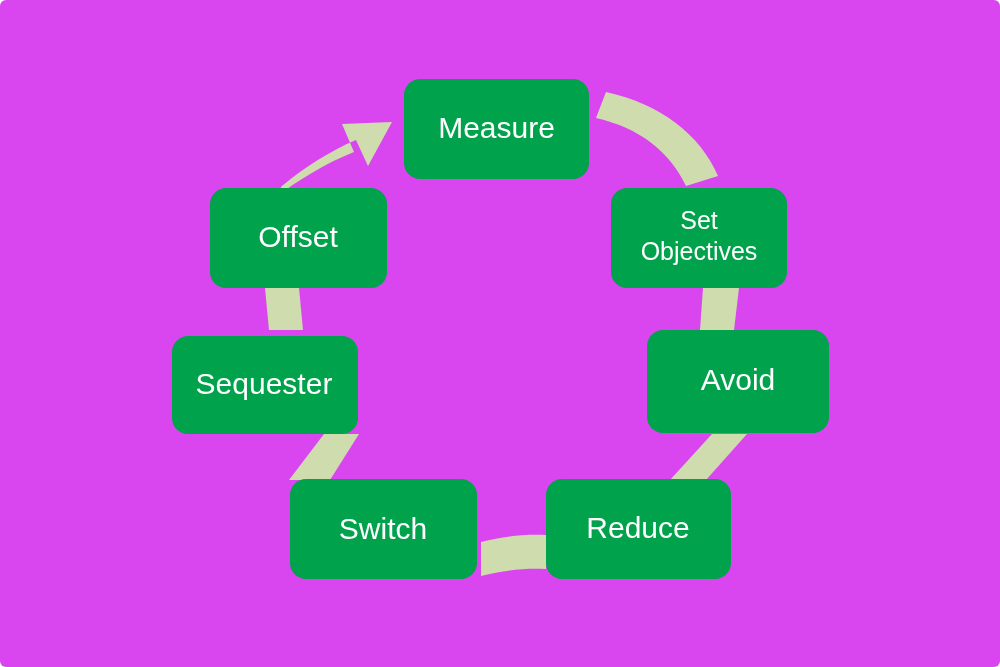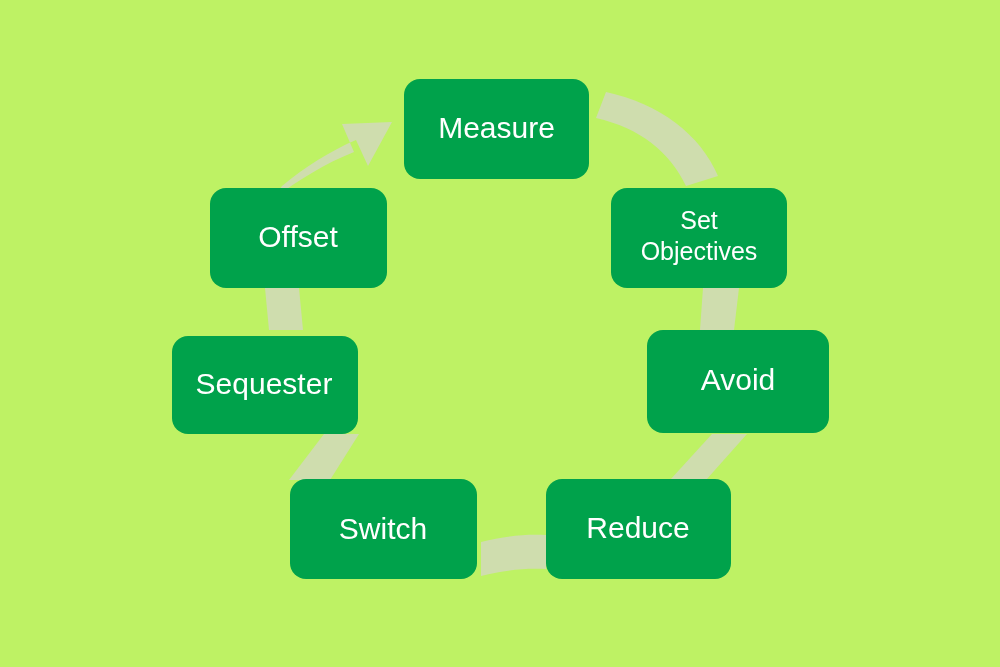--- a/index.html
+++ b/index.html
@@ -31,21 +31,21 @@
   .node-label {
     fill: #ffffff;
     font-family: "Liberation Sans", sans-serif;
     text-anchor: middle;
     dominant-baseline: middle;
   }
 </style>
 </head>
 <body>
 
-<div id="canvas" style="background: #bef264;">
+<div id="canvas" style="background: #d946ef; border-radius: 6px;">
 
   <svg id="diagram-svg" viewBox="0 0 1000 667">
 
     <path class="connector" d="M 596,118 C 640,128 670,152 686,186 L 718,176 C 700,134 660,104 606,92 Z" fill="#CFDDAE"></path>
 
     <path class="connector" d="M 703,288 L 739,288 L 734,330 L 700,330 Z" fill="#CFDDAE"></path>
 
     <path class="connector" d="M 712,434 L 747,434 L 706,480 L 670,480 Z" fill="#CFDDAE"></path>
 
     <path class="connector" d="M 481,542 C 505,536 525,534 546,535 L 546,569 C 525,568 505,570 481,576 Z" fill="#CFDDAE"></path>

